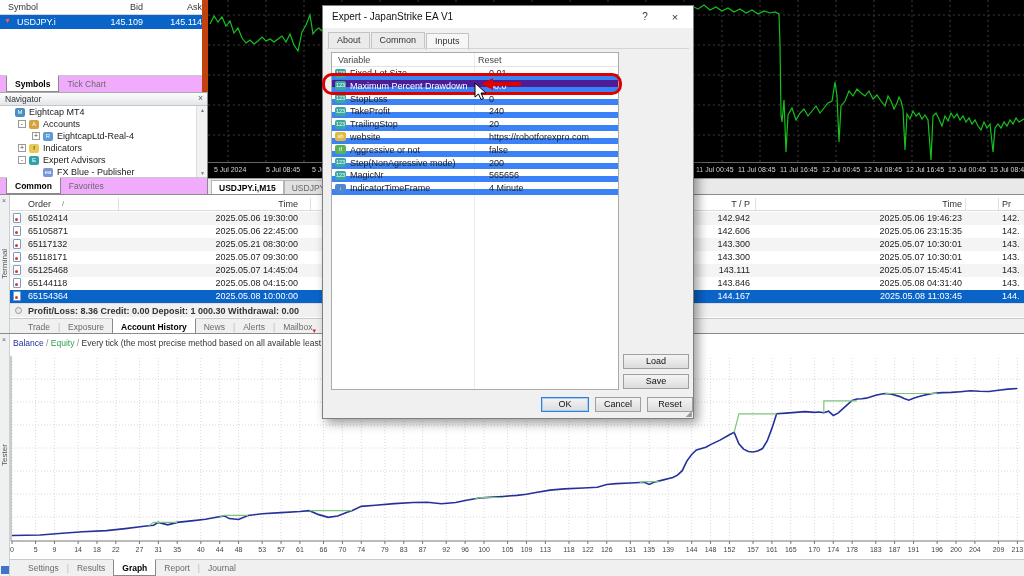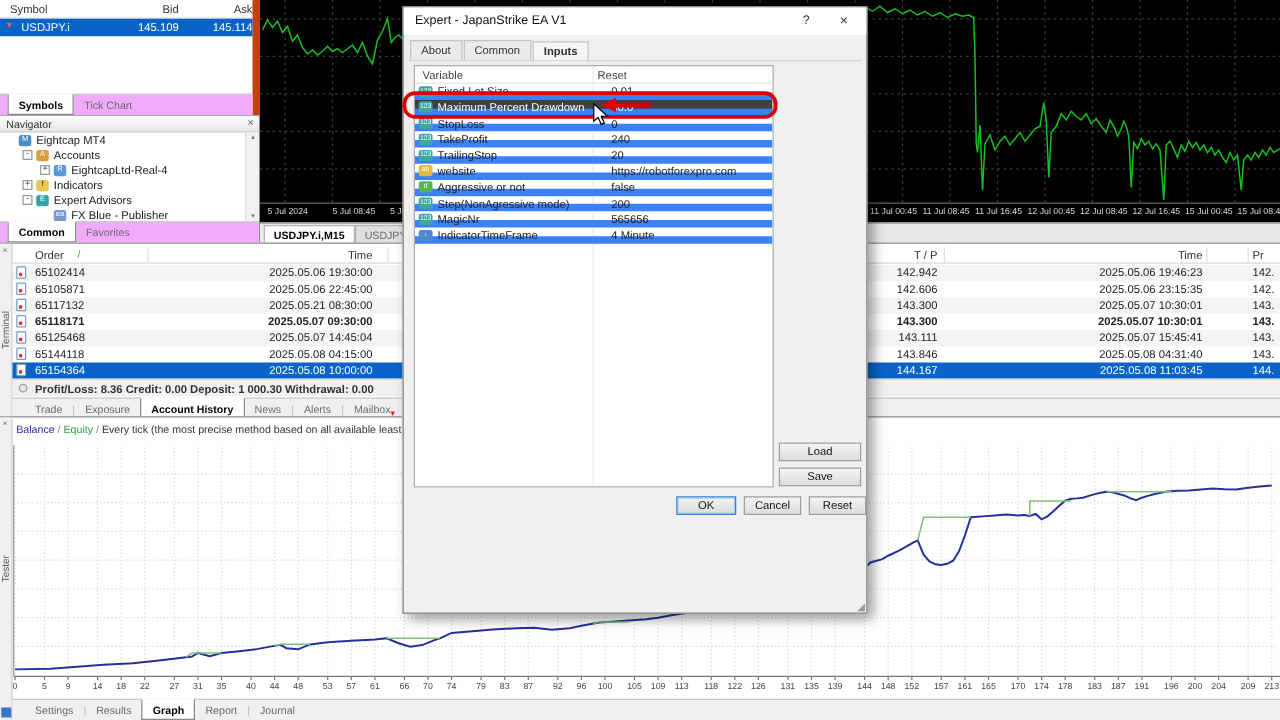--- a/index.html
+++ b/index.html
@@ -81,35 +81,35 @@
   
   .tester{position:absolute;left:0;top:333px;width:1024px;height:243px;background:#fff;border-top:1px solid #8a8a8a;}
   .tester-header{position:absolute;left:13px;top:4px;font-size:8.5px;white-space:nowrap;overflow:hidden;right:0;}
   #graph-svg{position:absolute;left:10px;top:18px;}
   #graph-xlabels{position:absolute;left:10px;top:212px;height:11px;right:0;}
   #graph-xlabels span{position:absolute;top:0;font-size:7px;color:#444;transform:translateX(-50%);}
   .tester-tabs{position:absolute;left:10px;right:0;bottom:0;height:17px;background:#f0f0f0;border-top:1px solid #c9c9c9;padding-left:10px;}
   .tester-ind{position:absolute;left:1px;bottom:2px;width:8px;height:8px;background:#3f74c9;}
 
   
-  .dialog{position:absolute;left:322px;top:5px;width:372px;height:486px;background:#f0f0f0;border:1px solid #7f7f7f;box-shadow:4px 4px 10px rgba(0,0,0,.4);z-index:10;}
+  .dialog{position:absolute;left:322px;top:5px;width:372px;height:414px;background:#f0f0f0;border:1px solid #7f7f7f;box-shadow:4px 4px 10px rgba(0,0,0,.4);z-index:10;}
   .dlg-title{position:relative;height:22px;background:#fff;font-size:10px;color:#111;line-height:22px;padding-left:9px;}
   .dlg-help{position:absolute;right:36px;top:0;width:24px;text-align:center;color:#333;}
   .dlg-close{position:absolute;right:6px;top:0;width:24px;text-align:center;color:#333;font-size:11px;}
   .dlg-tabs{position:absolute;left:5px;top:26px;height:16px;}
   .dtab{display:inline-block;padding:2px 8px 3px;font-size:9px;border:1px solid #c3c3c3;border-bottom:none;background:#ebebeb;color:#333;margin-right:1px;}
-  .dtab.active{background:#f6f6f6;font-weight:bold;padding-bottom:4px;position:relative;top:1px;}
+  .dtab.active{background:#f6f6f6;font-weight:normal;padding-bottom:4px;position:relative;top:1px;}
   .dlg-tabline{position:absolute;left:4px;right:4px;top:42px;border-top:1px solid #d4d4d4;}
   .dlg-list{position:absolute;left:8px;top:46px;width:288px;height:338px;background:#fff;border:1px solid #ababab;overflow:hidden;}
   .dlg-list-header{position:relative;height:14px;border-bottom:1px solid #e3e3e3;color:#444;}
   .dlh-var{position:absolute;left:6px;top:2px;}
   .dlh-val{position:absolute;left:146px;top:2px;}
   .dlg-colline{position:absolute;left:142px;top:0;bottom:0;border-left:1px solid #ececec;}
   .dlg-row{position:relative;height:12.8px;border-bottom:6px solid #3b82f6;}
-  .dlg-row.sel{background:#404040;color:#fff;}
+  .dlg-row.sel{background:#4c1d95;color:#fff;}
   .dico{position:absolute;left:3px;top:1.5px;width:11px;height:9px;border-radius:2px;font-size:5.5px;color:#fff;text-align:center;line-height:9px;overflow:hidden;}
   .t-num{background:#3aa7a0;} .t-bool{background:#57b457;} .t-str{background:#e0b93e;} .t-enum{background:#4f86d0;}
   .dvar{position:absolute;left:18px;top:1px;white-space:nowrap;}
   .dval{position:absolute;left:157px;top:1px;white-space:nowrap;}
   .wbtn{position:absolute;height:15px;font-size:9px;background:linear-gradient(#f4f4f4,#dcdcdc);border:1px solid #9f9f9f;text-align:center;line-height:13px;color:#111;padding:0;}
   .wbtn.default{border:1px solid #2f7fd6;box-shadow:0 0 0 1px #a8cdf0 inset;}
   .dlg-grip{position:absolute;right:1px;bottom:0;font-size:8px;color:#999;}
 
   
   .ann-rect{position:absolute;left:322px;top:73px;width:300px;height:22px;border:3px solid #dd0000;border-radius:10px;z-index:20;}
@@ -266,21 +266,21 @@
             <span class="c-price num">142.</span>
           </div>
           <div class="trow even" style="top: 43px;">
             <span class="tdoc"></span>
             <span class="c-order num">65117132</span>
             <span class="c-time1 num">2025.05.21 08:30:00</span>
             <span class="c-tp num">143.300</span>
             <span class="c-time2 num">2025.05.07 10:30:01</span>
             <span class="c-price num">143.</span>
           </div>
-          <div class="trow" style="top: 56px; font-weight: bold;">
+          <div class="trow" style="top: 56px;">
             <span class="tdoc"></span>
             <span class="c-order num">65118171</span>
             <span class="c-time1 num">2025.05.07 09:30:00</span>
             <span class="c-tp num">143.300</span>
             <span class="c-time2 num">2025.05.07 10:30:01</span>
             <span class="c-price num">143.</span>
           </div>
           <div class="trow even" style="top: 69px;">
             <span class="tdoc"></span>
             <span class="c-order num">65125468</span>

